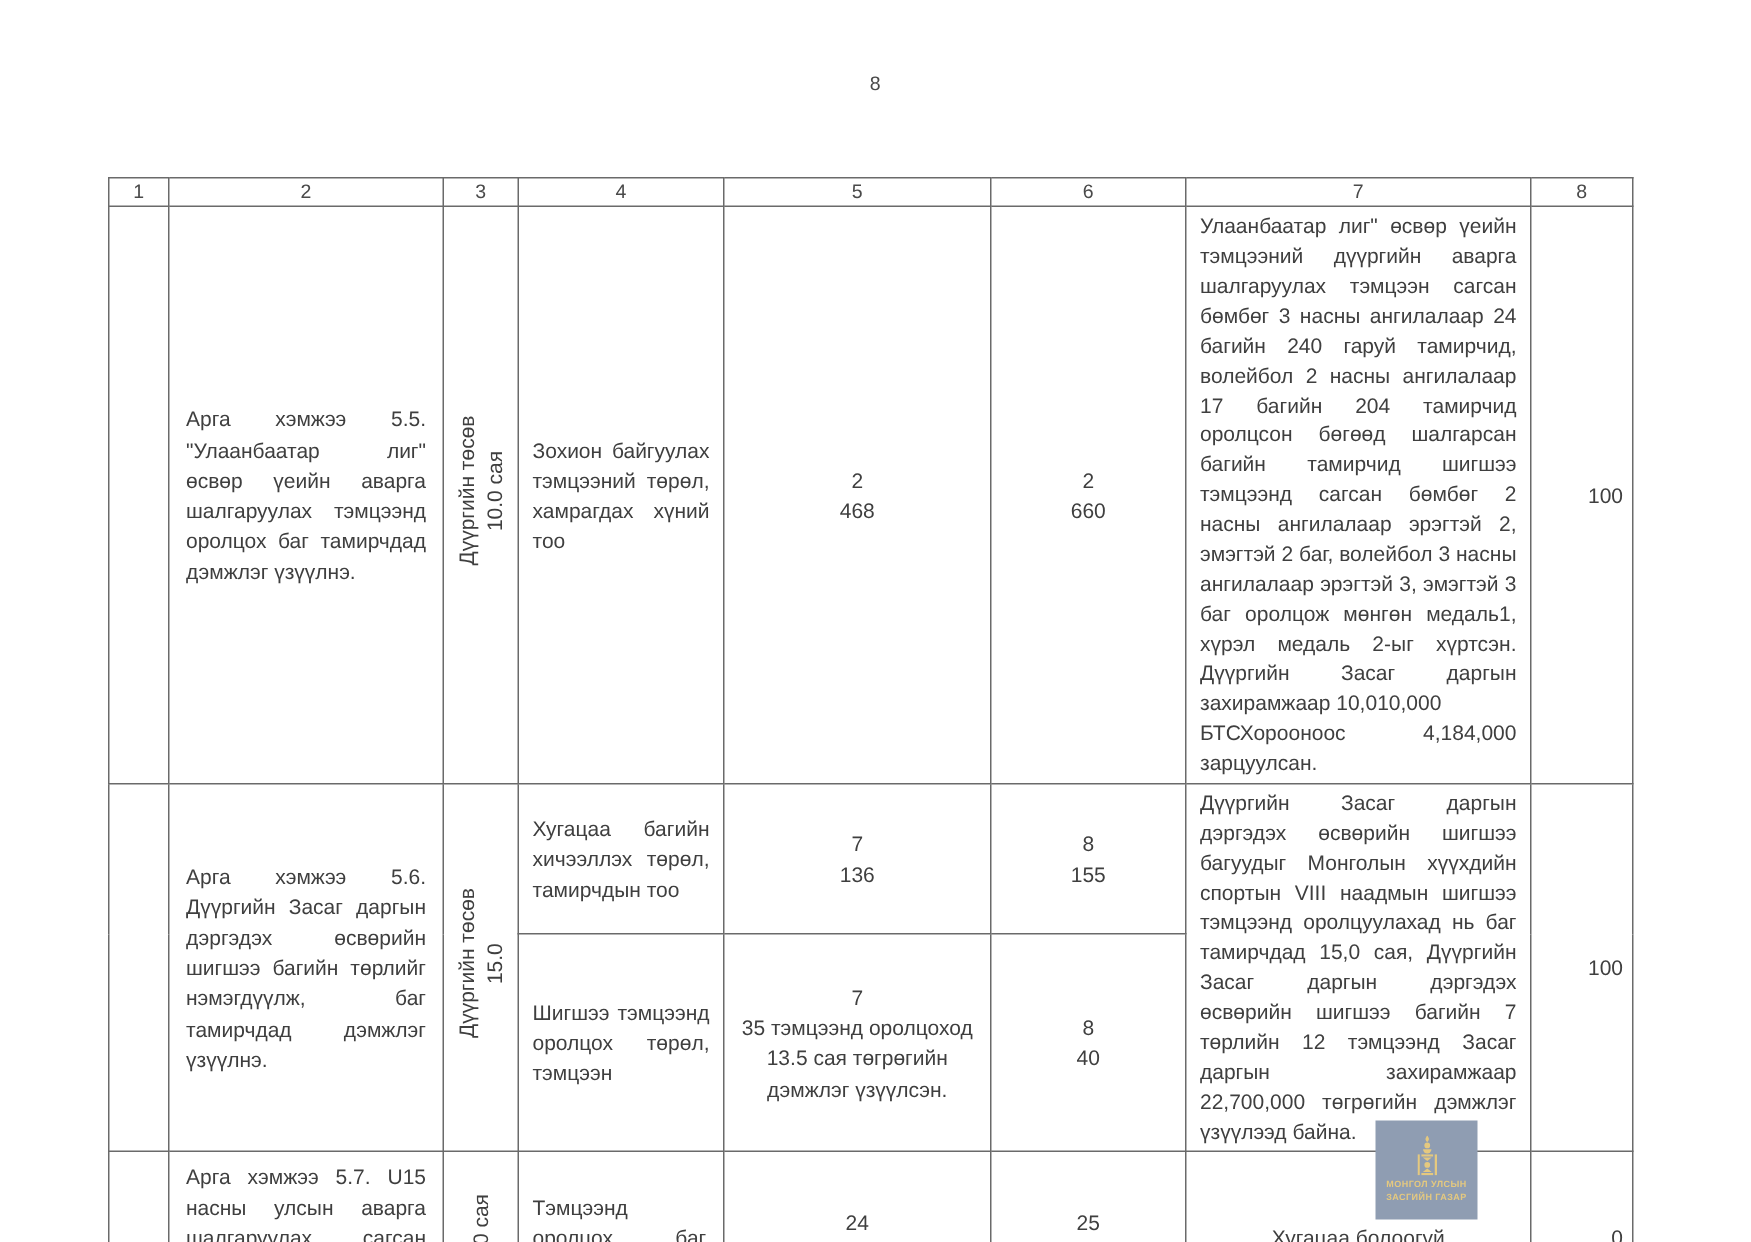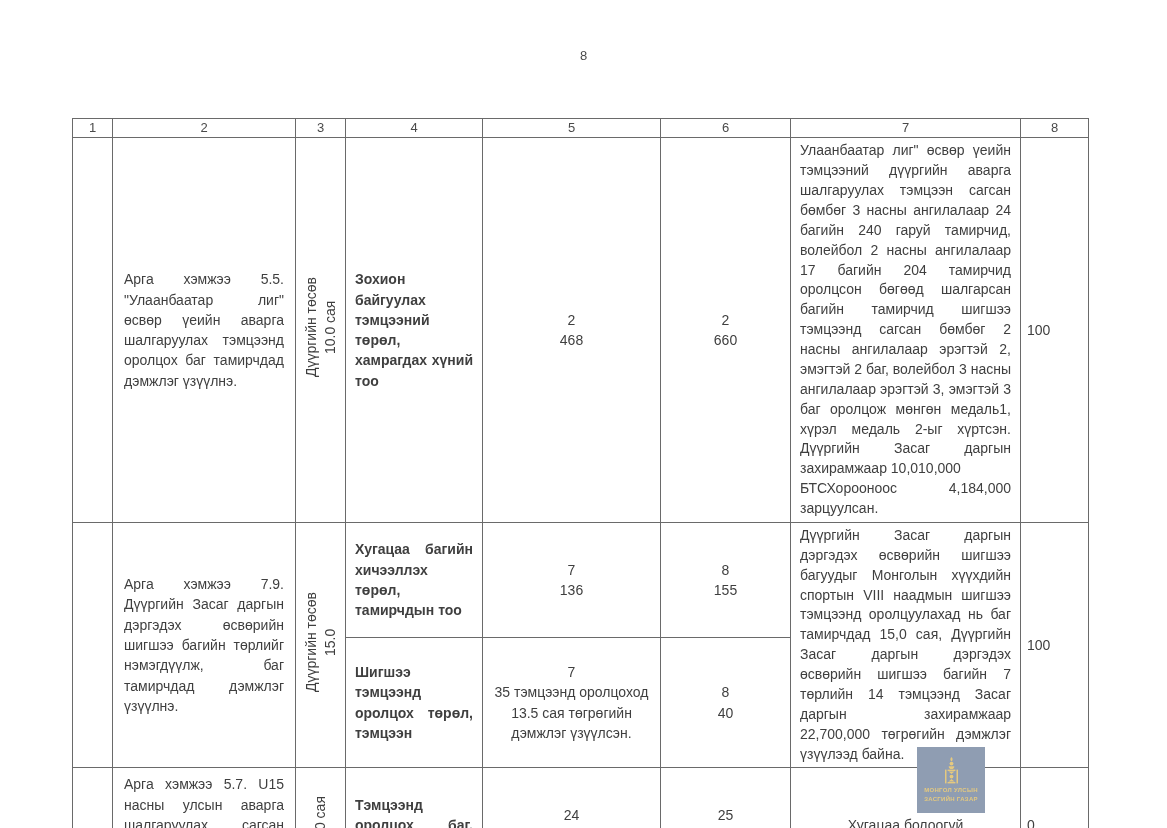--- a/index.html
+++ b/index.html
@@ -46,25 +46,25 @@
     padding: 2px;
     line-height: 1.1;
     color: #4a4a4a;
   }
   tr.r19 { height: 305px; }
   tr.r20a { height: 65px; }
   tr.r20b { height: 107px; }
   tr.r21 { height: 95px; }
   .c-num { text-align: center; padding-left: 48px; }
   .c-act { text-align: justify; padding: 6px 11px; }
-  .c-ind { text-align: justify; padding: 6px 9px; font-weight: bold; }
+  .c-ind { text-align: justify; padding: 6px 9px; }
   .c-val { text-align: center; white-space: pre-line; }
   .c-res { text-align: justify; padding: 3px 9px; white-space: pre-line; line-height: 1.42; }
   .c-res-center { text-align: center; white-space: pre-line; }
-  .c-score { text-align: left; }
+  .c-score { text-align: right; }
   .c-bud { text-align: center; padding: 2px; }
   .vtext {
     display: inline-block;
     writing-mode: vertical-rl;
     transform: rotate(180deg);
     white-space: pre-line;
     text-align: center;
     line-height: 1.35;
     font-size: 14px;
   }
@@ -132,31 +132,31 @@
 468</td>
       <td class="c-val">2
 660</td>
       <td class="c-res">Улаанбаатар лиг" өсвөр үеийн тэмцээний дүүргийн аварга шалгаруулах тэмцээн сагсан бөмбөг 3 насны ангилалаар 24 багийн 240 гаруй тамирчид, волейбол 2 насны ангилалаар 17 багийн 204 тамирчид оролцсон бөгөөд шалгарсан багийн тамирчид шигшээ тэмцээнд сагсан бөмбөг 2 насны ангилалаар эрэгтэй 2, эмэгтэй 2 баг, волейбол 3 насны ангилалаар эрэгтэй 3, эмэгтэй 3 баг оролцож мөнгөн медаль1, хүрэл медаль 2-ыг хүртсэн. Дүүргийн Засаг даргын захирамжаар 10,010,000
 БТСХорооноос 4,184,000 зарцуулсан.</td>
       <td class="c-score">100</td>
     </tr>
 
     <tr class="r20a">
       <td class="c-num" rowspan="2">20.</td>
-      <td class="c-act" rowspan="2">Арга хэмжээ 7.9. Дүүргийн Засаг даргын дэргэдэх өсвөрийн шигшээ багийн төрлийг нэмэгдүүлж, баг тамирчдад дэмжлэг үзүүлнэ.</td>
+      <td class="c-act" rowspan="2">Арга хэмжээ 5.6. Дүүргийн Засаг даргын дэргэдэх өсвөрийн шигшээ багийн төрлийг нэмэгдүүлж, баг тамирчдад дэмжлэг үзүүлнэ.</td>
       <td class="c-bud" rowspan="2">
         <div class="vtext">Дүүргийн төсөв
 15.0</div>
       </td>
       <td class="c-ind">Хугацаа багийн хичээллэх төрөл, тамирчдын тоо</td>
       <td class="c-val">7
 136</td>
       <td class="c-val">8
 155</td>
-      <td class="c-res" rowspan="2">Дүүргийн Засаг даргын дэргэдэх өсвөрийн шигшээ багуудыг Монголын хүүхдийн спортын VIII наадмын шигшээ тэмцээнд оролцуулахад нь баг тамирчдад 15,0 сая, Дүүргийн Засаг даргын дэргэдэх өсвөрийн шигшээ багийн 7 төрлийн 14 тэмцээнд Засаг даргын захирамжаар 22,700,000 төгрөгийн дэмжлэг үзүүлээд байна.</td>
+      <td class="c-res" rowspan="2">Дүүргийн Засаг даргын дэргэдэх өсвөрийн шигшээ багуудыг Монголын хүүхдийн спортын VIII наадмын шигшээ тэмцээнд оролцуулахад нь баг тамирчдад 15,0 сая, Дүүргийн Засаг даргын дэргэдэх өсвөрийн шигшээ багийн 7 төрлийн 12 тэмцээнд Засаг даргын захирамжаар 22,700,000 төгрөгийн дэмжлэг үзүүлээд байна.</td>
       <td class="c-score" rowspan="2">100</td>
     </tr>
     <tr class="r20b">
       <td class="c-ind">Шигшээ тэмцээнд оролцох төрөл, тэмцээн</td>
       <td class="c-val">7
 35 тэмцээнд оролцоход 13.5 сая төгрөгийн дэмжлэг үзүүлсэн.</td>
       <td class="c-val">8
 40</td>
     </tr>
 

